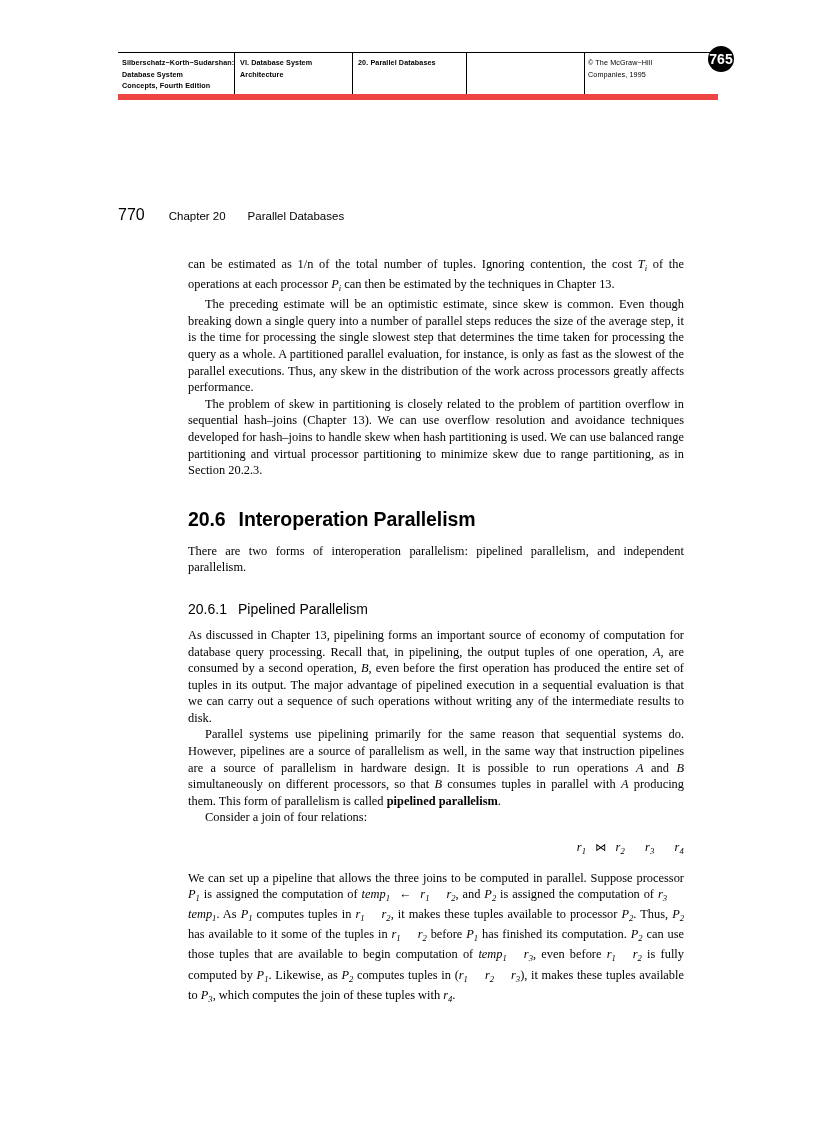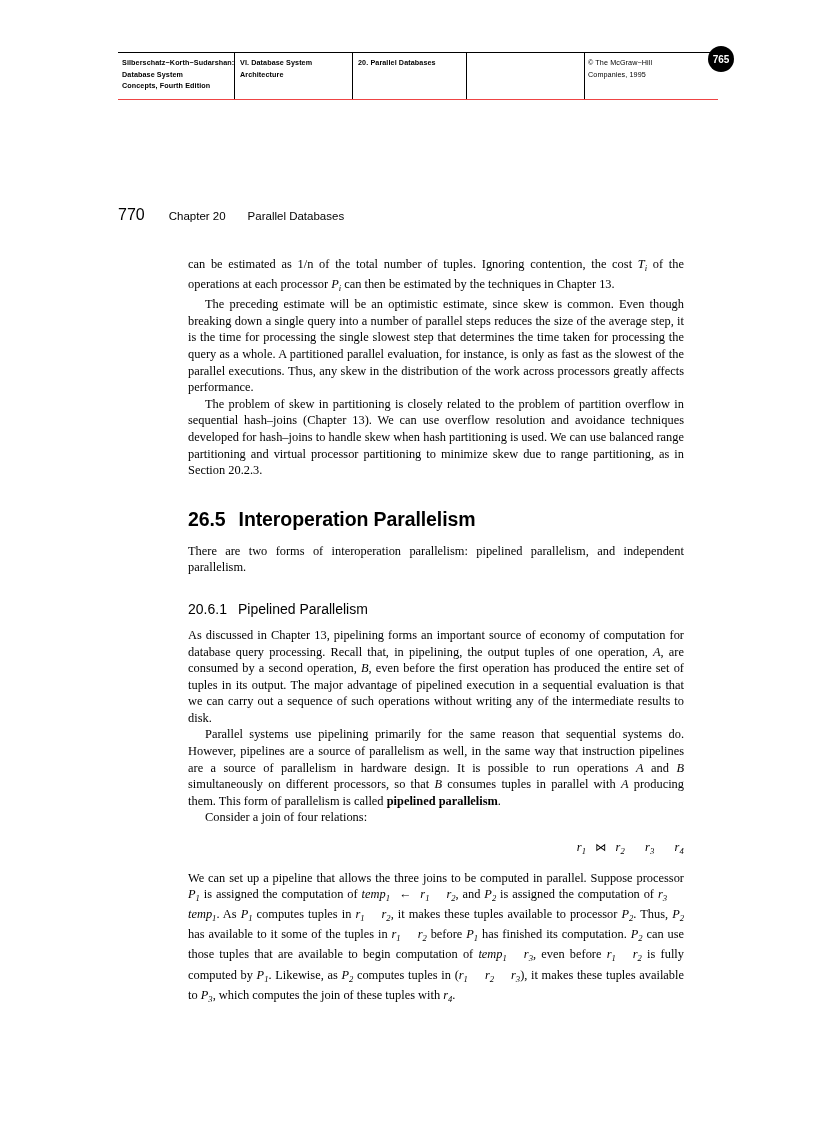--- a/index.html
+++ b/index.html
@@ -20,21 +20,21 @@
     overflow: hidden;
   }
 
   
   .runhead {
     position: absolute;
     left: 118px;
     top: 52px;
     width: 600px;
     border-top: 1px solid #000;
-    border-bottom: 1px solid #ef4444;
+    border-bottom: 6px solid #ef4444;
     height: 48px;
     box-sizing: border-box;
     font-family: "Liberation Sans", sans-serif;
   }
   .runhead .cell {
     position: absolute;
     top: 4px;
     font-size: 7.2px;
     font-weight: bold;
     line-height: 11.5px;
@@ -63,21 +63,21 @@
   .pagebadge {
     position: absolute;
     left: 708px;
     top: 46px;
     width: 26px;
     height: 26px;
     border-radius: 50%;
     background: #000;
     color: #fff;
     font-family: "Liberation Sans", sans-serif;
-    font-size: 10px;
+    font-size: 14px;
     font-weight: bold;
     display: flex;
     align-items: center;
     justify-content: center;
   }
 
   
   .folio {
     position: absolute;
     left: 118px;
@@ -196,21 +196,21 @@
 
     <p><span>can be estimated as 1/n of the total number of tuples. Ignoring contention, the cost</span>
       <span class="math">T</span><sub class="math">i</sub><span> of the operations at each processor </span><span class="math">P</span><sub class="math">i</sub><span> can then be estimated by the techniques in</span>
       <span>Chapter 13.</span></p>
 
     <p class="indent">The preceding estimate will be an optimistic estimate, since skew is common. Even though breaking down a single query into a number of parallel steps reduces the size of the average step, it is the time for processing the single slowest step that determines the time taken for processing the query as a whole. A partitioned parallel evaluation, for instance, is only as fast as the slowest of the parallel executions. Thus, any skew in the distribution of the work across processors greatly affects performance.</p>
 
     <p class="indent">The problem of skew in partitioning is closely related to the problem of partition overflow in sequential hash–joins (Chapter 13). We can use overflow resolution and avoidance techniques developed for hash–joins to handle skew when hash partitioning is used. We can use balanced range partitioning and virtual processor partitioning to minimize skew due to range partitioning, as in Section 20.2.3.</p>
 
     <div class="h1">
-      <span class="secnum">26.5</span><span>Interoperation Parallelism</span>
+      <span class="secnum">20.6</span><span>Interoperation Parallelism</span>
     </div>
 
     <p>There are two forms of interoperation parallelism: pipelined parallelism, and independent parallelism.</p>
 
     <div class="h2">
       <span class="secnum">20.6.1</span><span>Pipelined Parallelism</span>
     </div>
 
     <p><span>As discussed in Chapter 13, pipelining forms an important source of economy of computation for database query processing. Recall that, in pipelining, the output tuples of one operation, </span><span class="math">A</span><span>, are consumed by a second operation, </span><span class="math">B</span><span>, even before the first operation has produced the entire set of tuples in its output. The major advantage of pipelined execution in a sequential evaluation is that we can carry out a sequence of such operations without writing any of the intermediate results to disk.</span></p>
 

